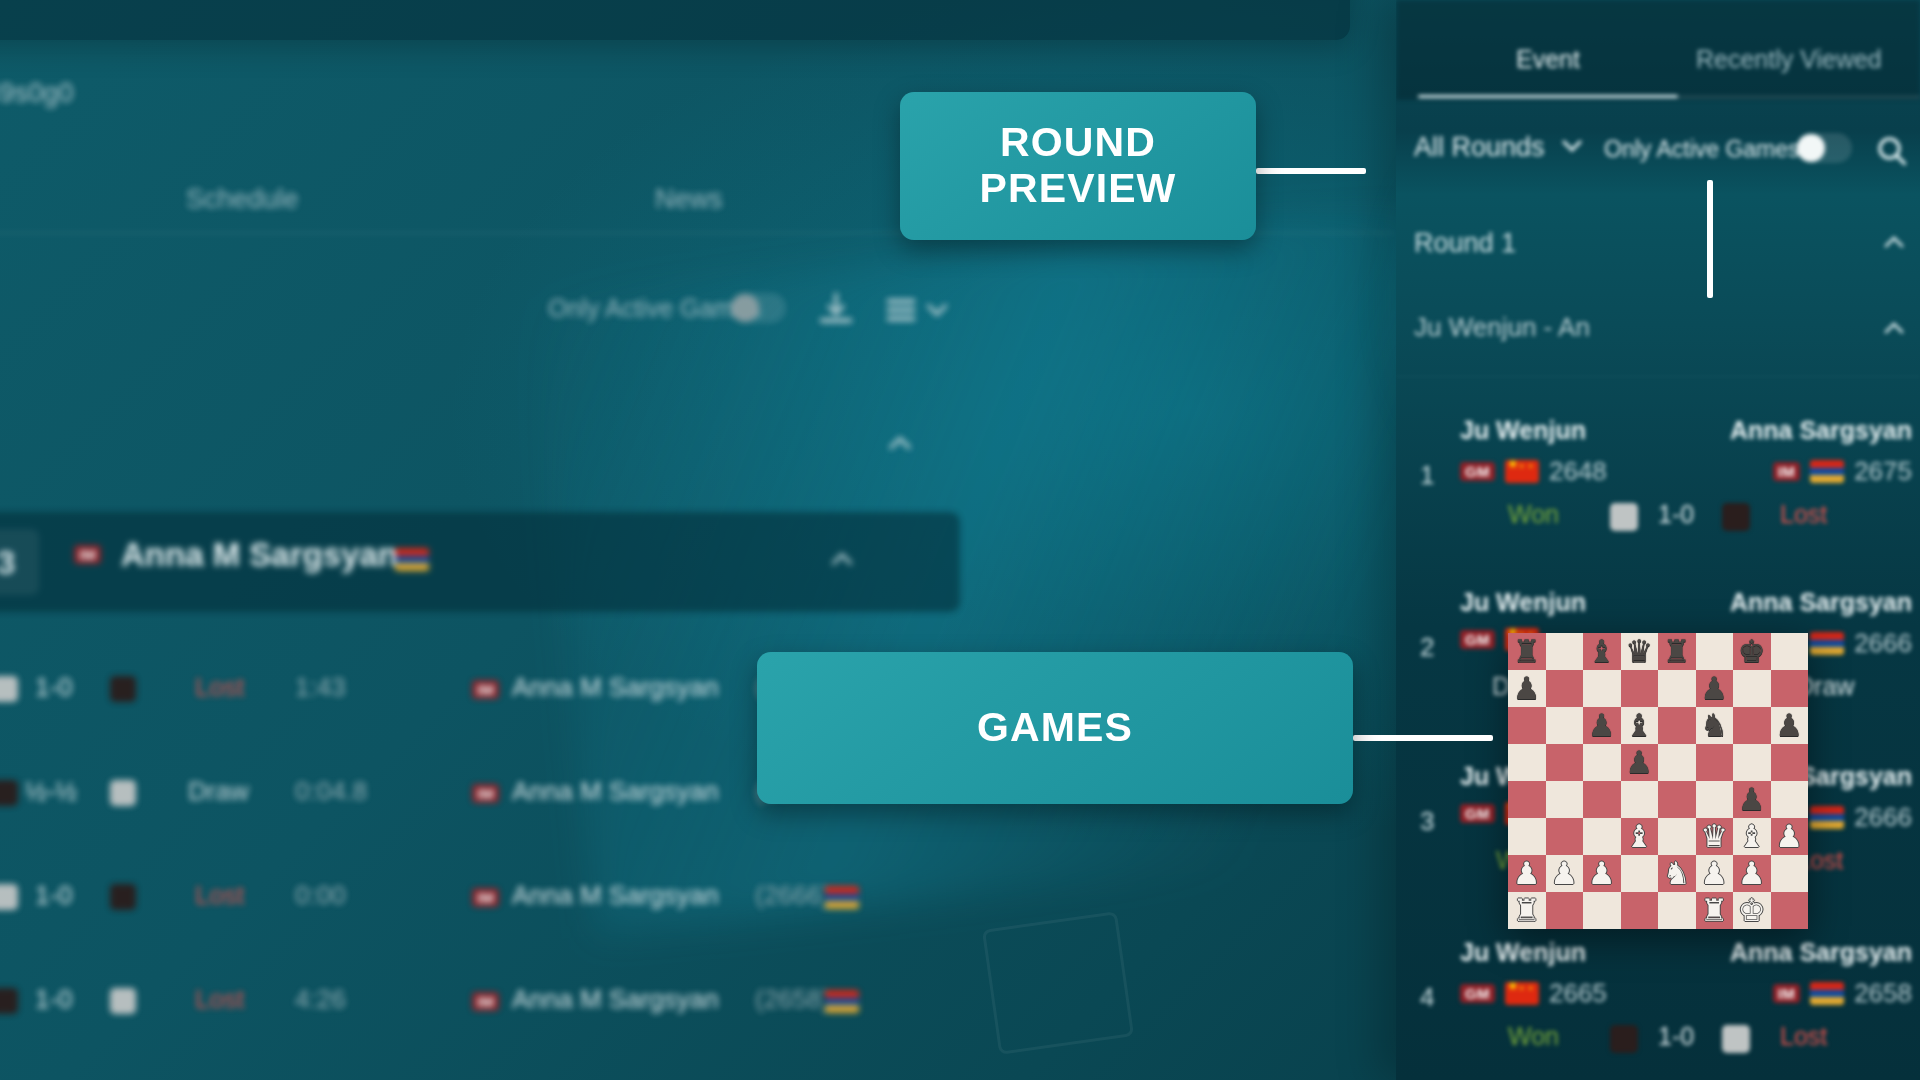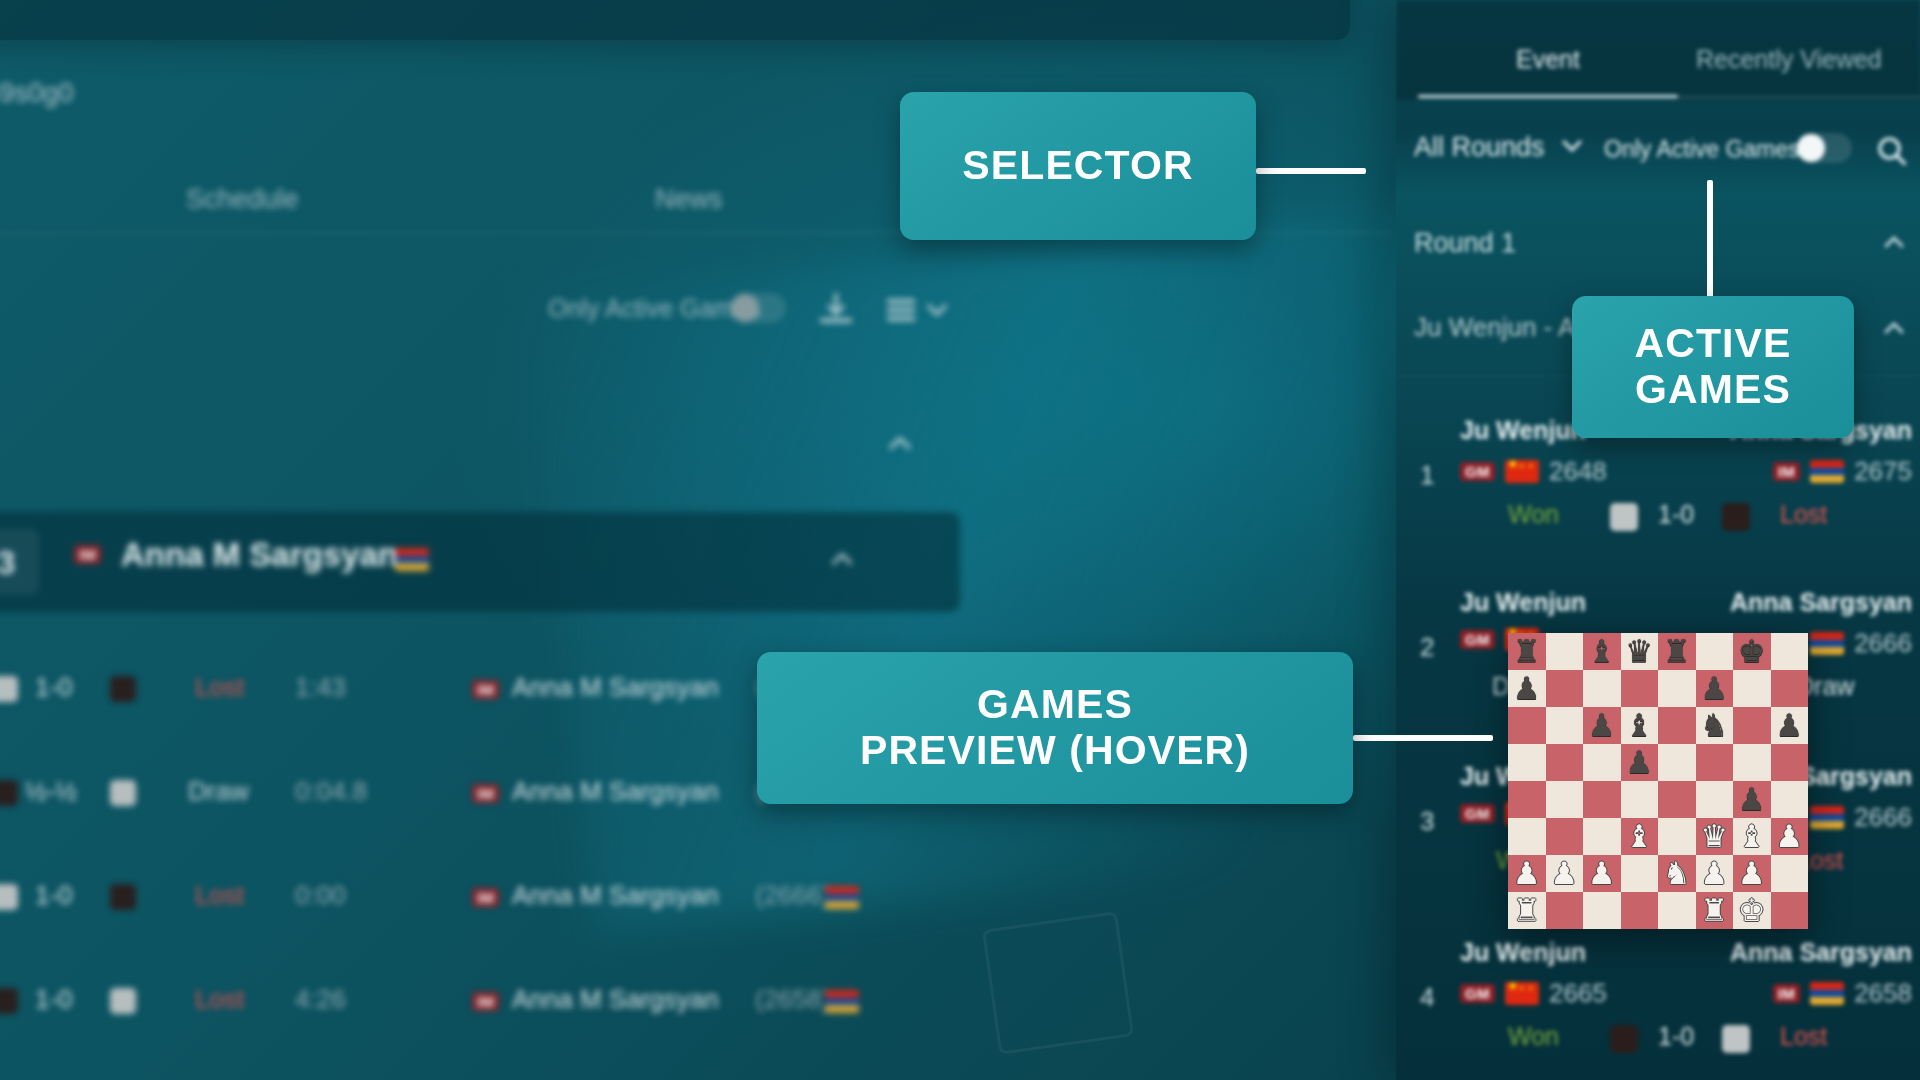--- a/index.html
+++ b/index.html
@@ -494,30 +494,24 @@
         <div class="sq d"></div>
       </div>
   </div>
 
   <div class="leader" id="ld-round"></div>
   <div class="leader" id="ld-active"></div>
   <div class="leader" id="ld-board"></div>
 
   <div class="callout" id="co-round">
     <div>
-      <span>SELECTOR</span>
+      <span>ROUND</span>
+      <span>PREVIEW</span>
     </div>
   </div>
 
-  <div class="callout" id="co-active">
-    <div>
-      <span>ACTIVE</span>
-      <span>GAMES</span>
-    </div>
-  </div>
 
   <div class="callout" id="co-board">
     <div>
       <span>GAMES</span>
-      <span>PREVIEW (HOVER)</span>
     </div>
   </div>
 </div>
 
 </body></html>

